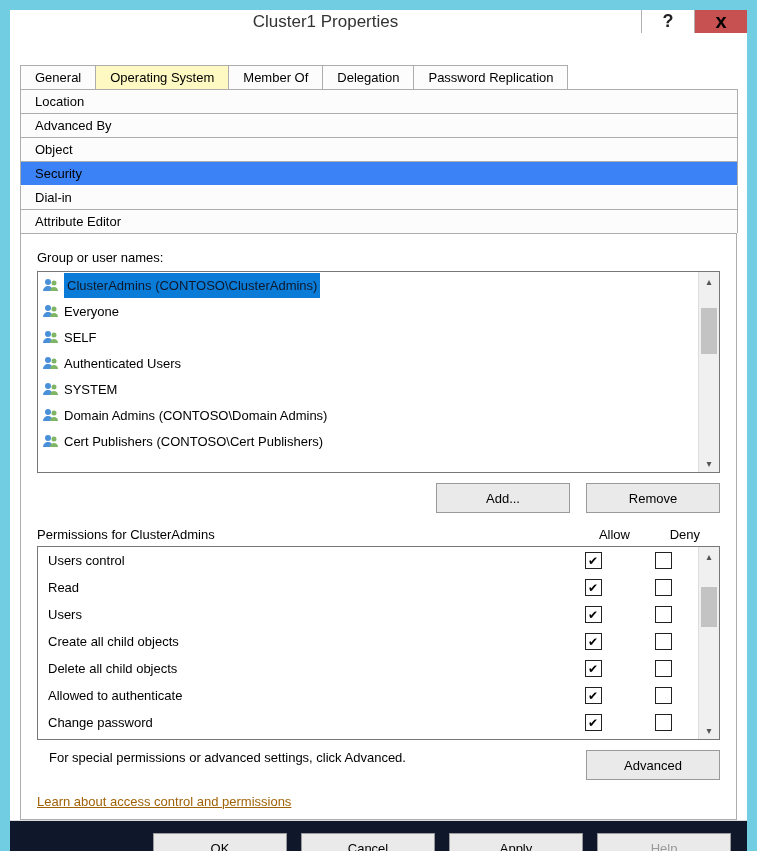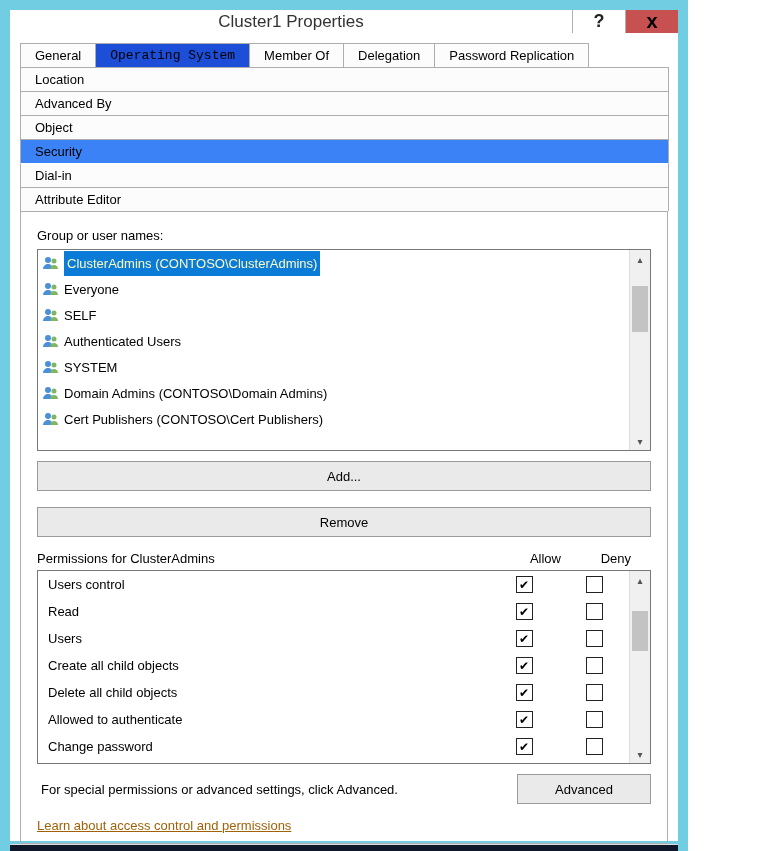--- a/index.html
+++ b/index.html
@@ -1,65 +1,65 @@
 <!DOCTYPE html>
 <html><head>
 <meta charset="utf-8">
 <style>
 html,body{margin:0;padding:0;font-family:"Segoe UI",Tahoma,sans-serif;font-size:13px;color:#000;}
-.frame{width:688px;height:851px;box-sizing:border-box;padding:10px;background:#70cde2;}
+.frame{width:757px;height:851px;box-sizing:border-box;padding:10px;background:#70cde2;}
 .window{width:100%;height:100%;background:#fff;display:flex;flex-direction:column;box-sizing:border-box;}
 
 .titlebar{height:36px;background:#fff;display:flex;align-items:stretch;position:relative;}
 .title-text{flex:1;display:flex;align-items:center;justify-content:center;font-size:17px;color:#333;}
 .titlebtns{display:flex;}
 .titlebtn{width:52px;border-left:1px solid #b0b0b0;display:flex;align-items:center;justify-content:center;font-size:18px;font-weight:bold;color:#222;cursor:default;}
 .titlebtn.close{background:#c75050;color:#000;font-size:20px;}
 .titlebtn.help{background:#fff;}
 
 .tabarea{padding:10px 10px 0 10px;}
-.tabs-row{display:flex;}
+.tabs-row{display:flex;margin-top:22px;}
 .tab{border:1px solid #adadad;border-bottom:none;padding:4px 14px;font-size:13px;background:#fcfcfc;margin-right:-1px;white-space:nowrap;cursor:default;}
-.tab.highlight{background:#1d4ed8;font-family:Liberation Mono, monospace;}
+.tab.highlight{background:#fef9c3;}
 .tab.active{background:#3b82f6;position:relative;z-index:2;border-bottom:1px solid #fff;margin-bottom:-1px;}
 .tabs-row2{display:flex;flex-direction:column;}
 .tabpage{border:1px solid #adadad;padding:14px 16px 10px 16px;flex:1;display:flex;flex-direction:column;}
 
 .lbl{margin:2px 0 6px 0;}
 
 .listbox{border:1px solid #777;height:200px;background:#fff;display:flex;}
 .listitems{flex:1;overflow:hidden;}
 .li{display:flex;align-items:center;height:26px;padding:0 4px;}
-.li.sel .litxt{background:#0a7cd8;color:#fef9c3;padding:5px 3px;text-align:center;}
+.li.sel .litxt{background:#0a7cd8;color:#0f172a;padding:5px 3px;text-align:center;}
 .litxt{font-size:13px;}
 .ic{width:18px;height:18px;margin-right:4px;position:relative;}
 .ic svg{width:18px;height:18px;}
 
 .sb{width:20px;background:#f0f0f0;border-left:1px solid #ddd;display:flex;flex-direction:column;align-items:center;}
 .sb .arrow{height:18px;width:100%;display:flex;align-items:center;justify-content:center;color:#555;font-size:10px;cursor:default;}
 .sb .track{flex:1;background:#f0f0f0;width:100%;position:relative;}
 .sb .thumb{position:absolute;left:2px;right:2px;background:#c3c3c3;}
 
-.btnrow{display:flex;justify-content:flex-end;gap:16px;margin:10px 0 14px 0;flex-direction:column;}
+.btnrow{display:flex;justify-content:flex-end;gap:16px;margin:10px 0 14px 0;}
 .btn{min-width:100px;height:28px;background:#eaeaea;border:1px solid #9a9a9a;font-size:13px;cursor:default;display:flex;align-items:center;justify-content:center;padding:0 16px;}
 .btn.disabled{color:#9a9a9a;}
 
 .permhdr{display:flex;margin-bottom:4px;}
 .permhdr .pname{flex:1;}
 .permhdr .pcol{width:70px;text-align:right;}
 .permhdr .pad{width:20px;}
 .permbox{border:1px solid #777;height:192px;display:flex;}
 .permrows{flex:1;overflow:hidden;}
 .prow{display:flex;align-items:center;height:27px;padding-left:10px;}
 .prow .pn{flex:1;}
 .prow .pc{width:70px;display:flex;justify-content:center;}
 .chk{width:15px;height:15px;border:1px solid #222;display:inline-flex;align-items:center;justify-content:center;font-size:13px;line-height:1;}
 .chk.on::after{content:"✔";color:#000;font-size:12px;}
 
-.footnote{margin:10px 0 0 4px;display:flex;align-items:center;}
+.footnote{margin:10px 0 0 12px;display:flex;}
 .footnote .txt{flex:1;}
 .link{color:#a16207;text-decoration:underline;cursor:pointer;margin-top:14px;display:inline-block;}
 .bottom-btns{display:flex;justify-content:flex-end;gap:14px;padding:12px 16px;background:#0f172a;border-top:1px solid #ddd;}
 </style>
 </head>
 <body>
 
 <div class="frame">
   <div class="window">
 

